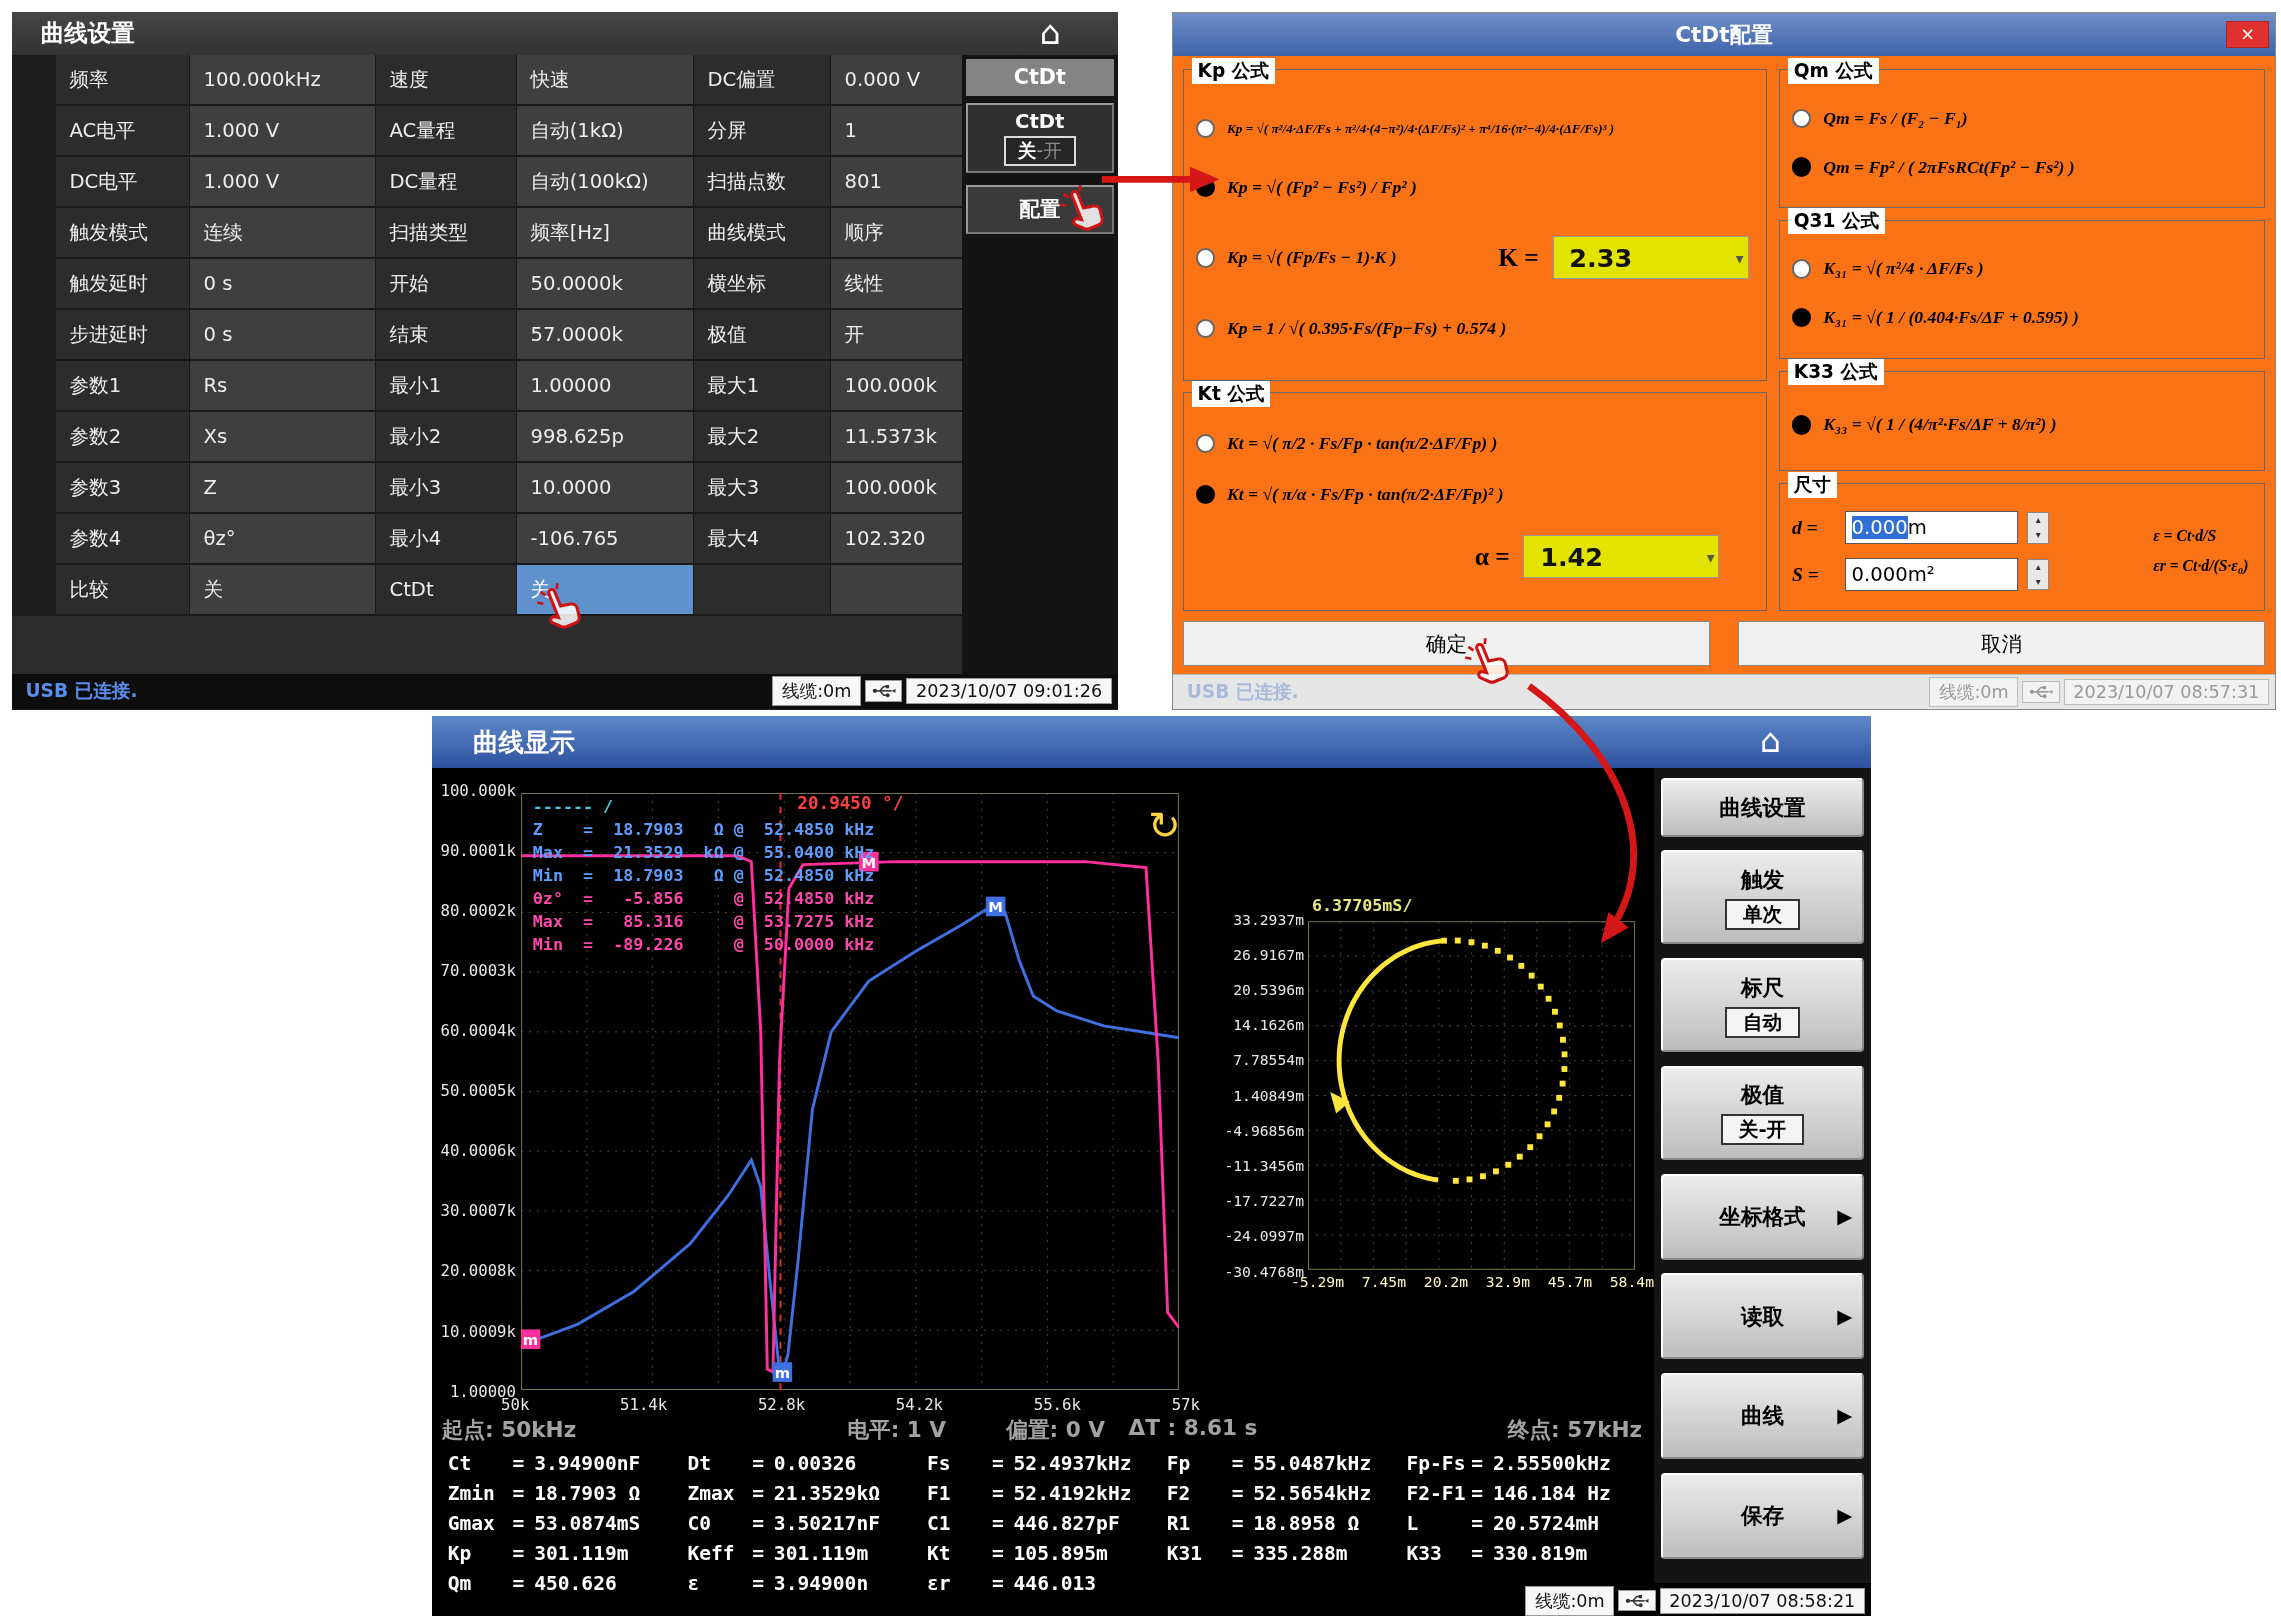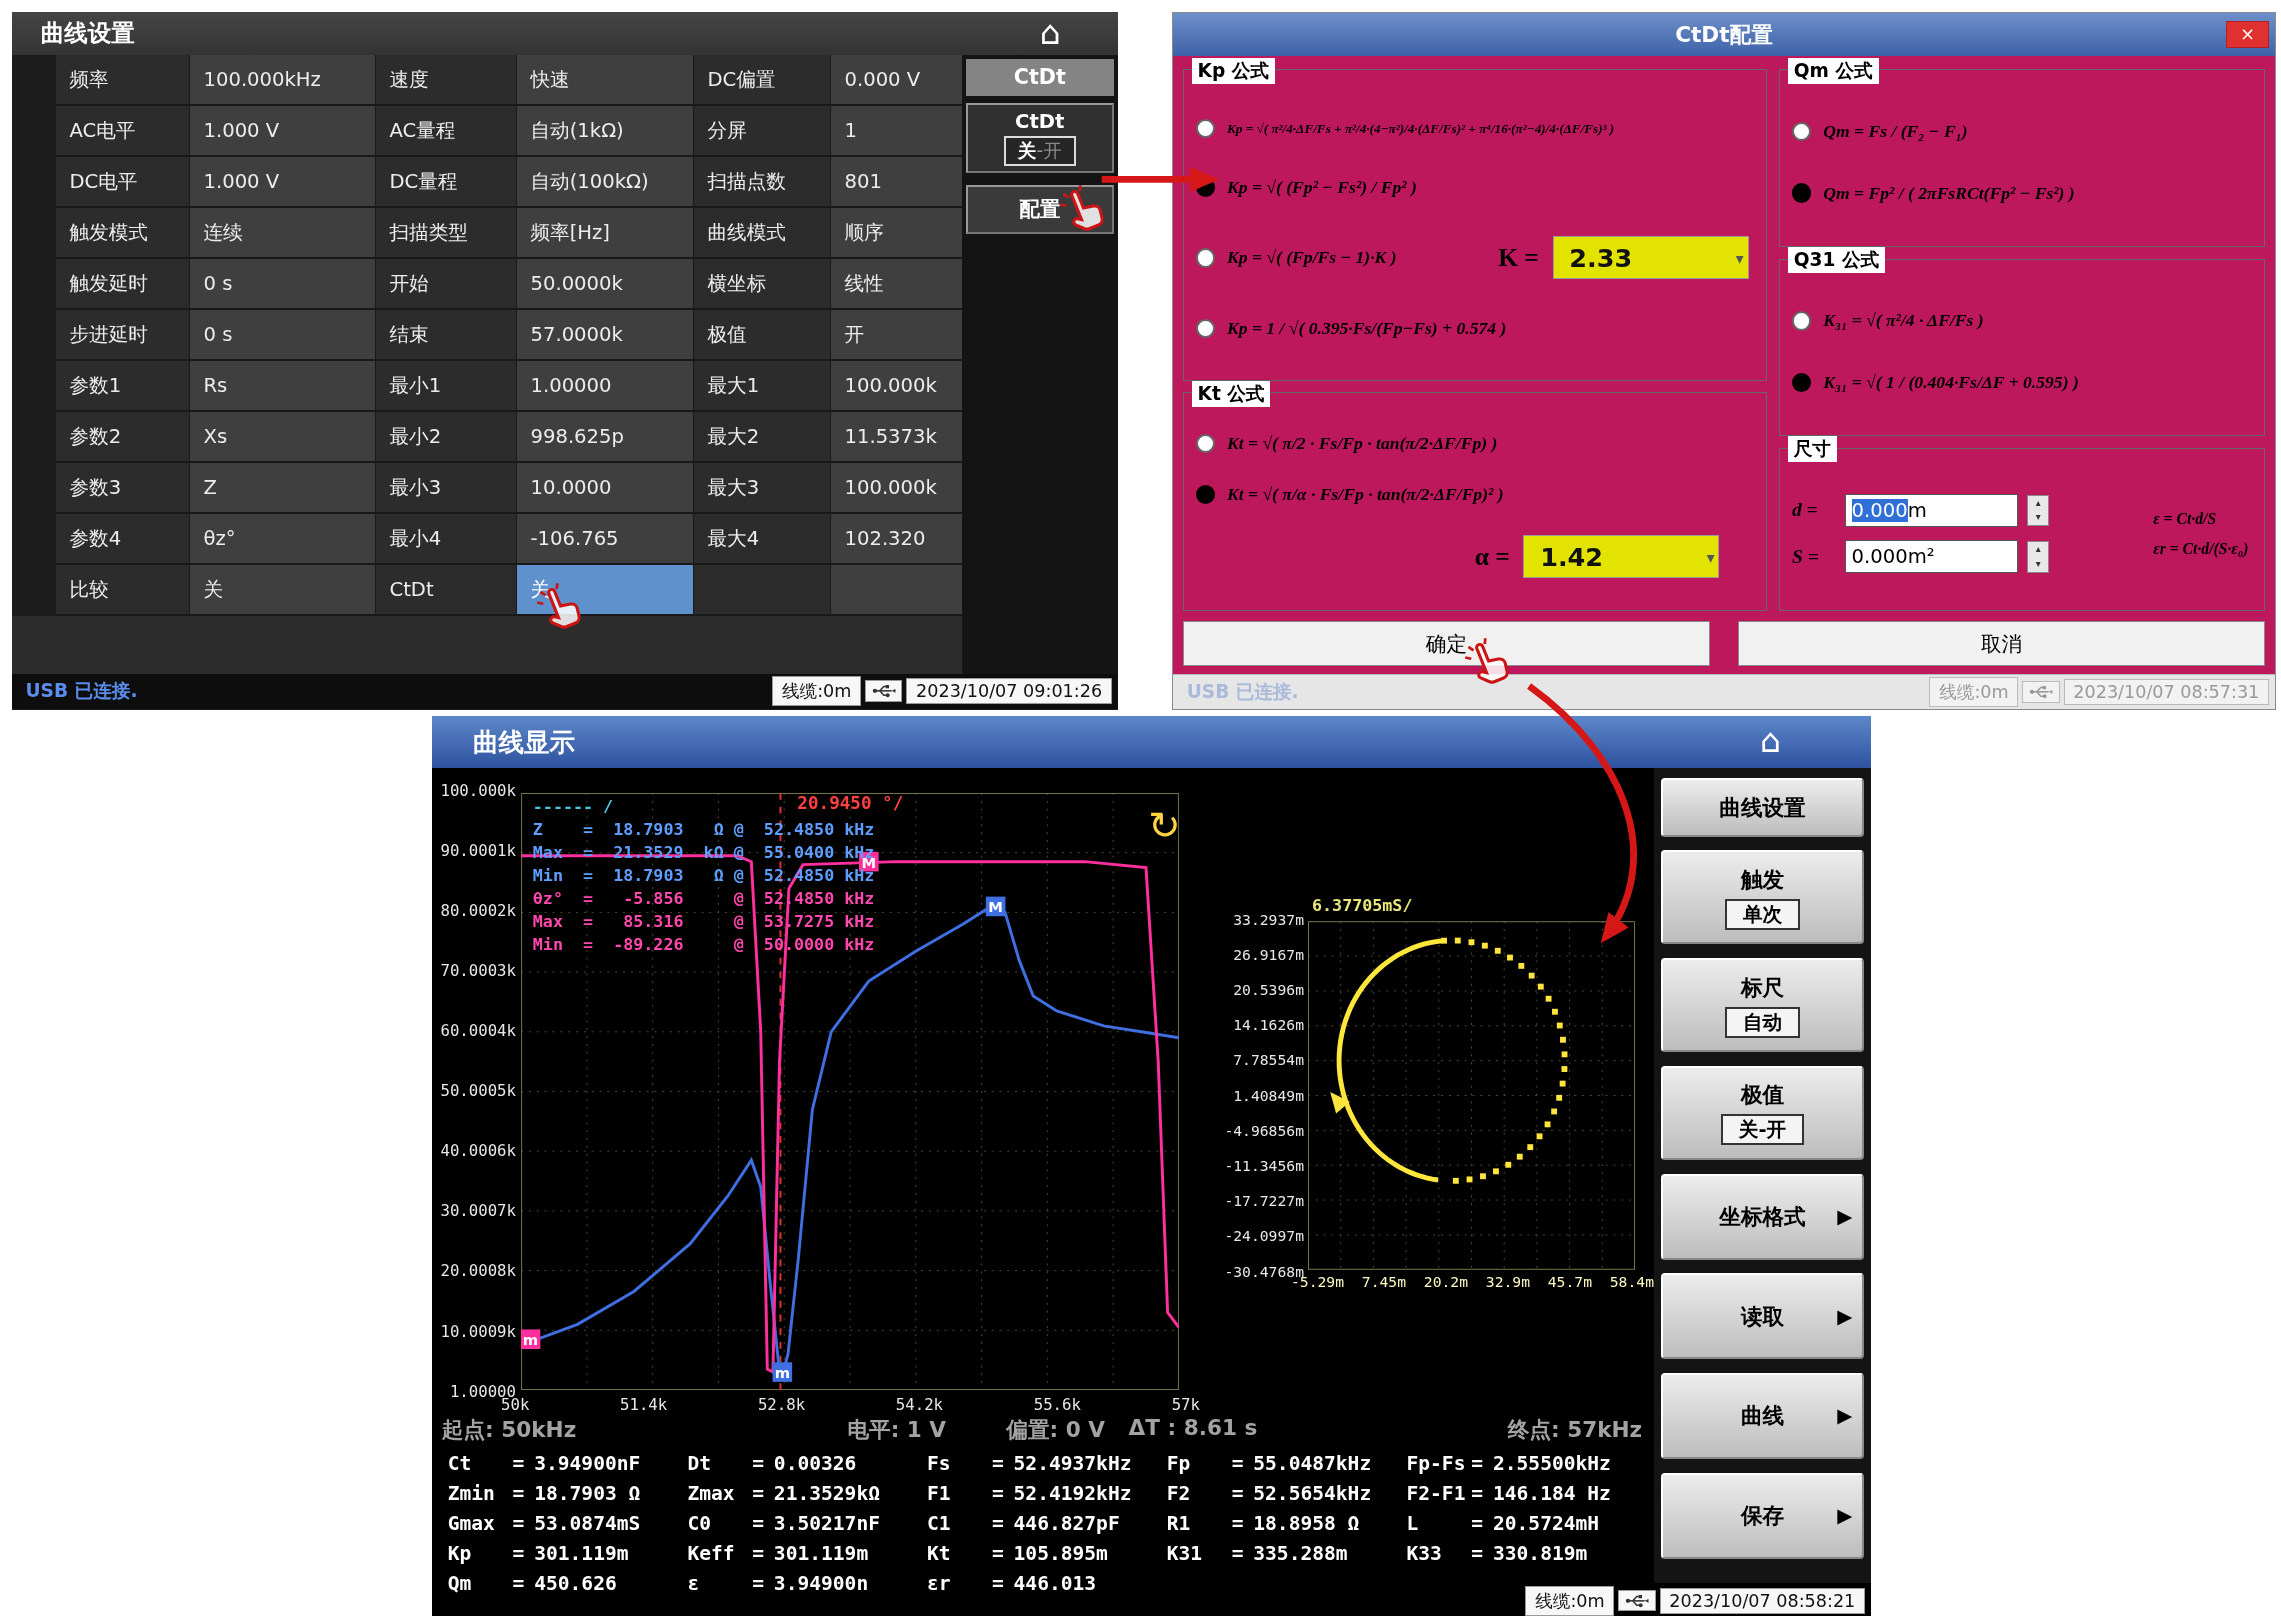--- a/index.html
+++ b/index.html
@@ -32,21 +32,21 @@
 .tg-on{color:#8a8a8a;}
 .p1-side-btn{margin:11.8px 3.9px 0;height:49px;background:#3a3a3a;border:2px solid #777;border-top-color:#999;border-left-color:#999;color:#fff;font-size:20.6px;font-weight:bold;cursor:pointer;font-family:inherit;}
 .statusbar{height:35px;display:flex;align-items:center;padding:0 5.9px;flex:none;}
 .p1-status{background:#0d0d0d;}
 .usb-text{color:#5b8dee;font-size:18.6px;font-weight:bold;margin-left:7.8px;}
 .status-cells{margin-left:auto;display:flex;gap:3.9px;align-items:center;}
 .scell{background:#f7f7f7;border:1px solid #9a9a9a;color:#111;font-size:17.6px;padding:2px 8.8px;display:flex;align-items:center;gap:3.9px;white-space:nowrap;}
 .usbcell{padding:2px 4.9px;}
 
 
-.panel2{left:1172px;top:11.8px;width:1104px;height:698px;background:#be185d;border:1px solid #8a8a8a;display:flex;flex-direction:column;}
+.panel2{left:1172px;top:11.8px;width:1104px;height:698px;background:#f97316;border:1px solid #8a8a8a;display:flex;flex-direction:column;}
 .p2-titlebar{height:43px;background:linear-gradient(#6f8fc9,#3d62a8);display:flex;align-items:center;justify-content:center;position:relative;flex:none;}
 .p2-title{color:#fff;font-size:21.6px;font-weight:bold;}
 .close-btn{position:absolute;right:5.9px;top:7.8px;width:43px;height:27.4px;background:#e03030;border:1px solid #a22;color:#fff;font-size:17.6px;display:flex;align-items:center;justify-content:center;cursor:pointer;}
 .dlg-body{flex:1;display:flex;flex-direction:column;padding:13.7px 9.8px 7.8px;gap:9.8px;}
 .dlg-cols{flex:1;display:flex;gap:11.8px;min-height:0;}
 .dlg-col-left{width:54%;display:flex;flex-direction:column;gap:11.8px;}
 .dlg-col-right{flex:1;display:flex;flex-direction:column;gap:11.8px;}
 .gbox{border:1px solid #666;position:relative;padding:15.7px 11.8px 7.8px;display:flex;flex-direction:column;justify-content:space-evenly;gap:5.9px;}
 .glegend{position:absolute;top:-12.7px;left:7.8px;background:#fff;padding:0 5.9px;font-weight:bold;font-size:18.6px;color:#000;}
 .gbox-kp{flex:1.55;}
@@ -343,20 +343,27 @@
           </div>
           <div class="gbox gbox-q31">
             <span class="glegend" data-bind="dialog.q31.title">Q31 公式</span>
             <label class="opt">
               <span class="radio" data-checked="false"></span>
               <span class="formula" data-bind="dialog.q31.options.0.formula">K₃₁ = √( π²/4 · ΔF/Fs )</span>
             </label>
             <label class="opt">
               <span class="radio" data-checked="true"></span>
               <span class="formula" data-bind="dialog.q31.options.1.formula">K₃₁ = √( 1 / (0.404·Fs/ΔF + 0.595) )</span>
+            </label>
+          </div>
+          <div class="gbox gbox-k33">
+            <span class="glegend" data-bind="dialog.k33.title">K33 公式</span>
+            <label class="opt">
+              <span class="radio" data-checked="true"></span>
+              <span class="formula" data-bind="dialog.k33.options.0.formula">K₃₃ = √( 1 / (4/π²·Fs/ΔF + 8/π²) )</span>
             </label>
           </div>
           <div class="gbox gbox-size">
             <span class="glegend" data-bind="dialog.size.title">尺寸</span>
             <div class="size-wrap">
               <div class="size-left">
                 <div class="size-row">
                   <span class="size-label" data-bind="dialog.size.d_label">d =</span>
                   <span class="text-input">
                       <span class="sel" data-bind="dialog.size.d_value">0.000</span>

